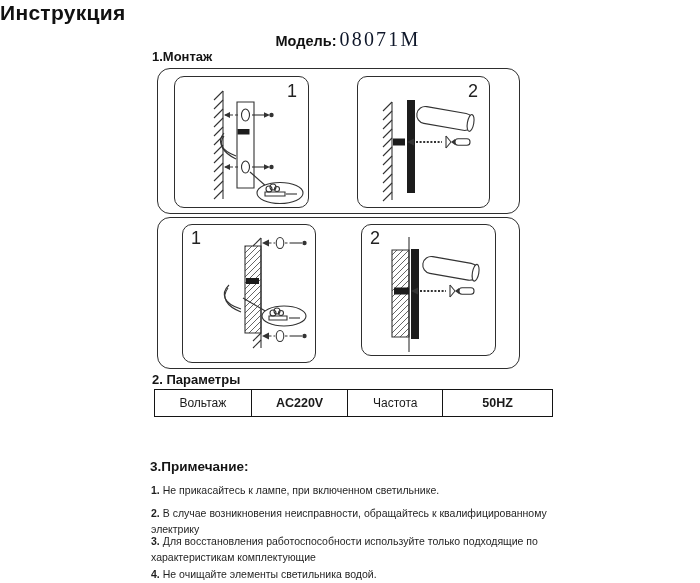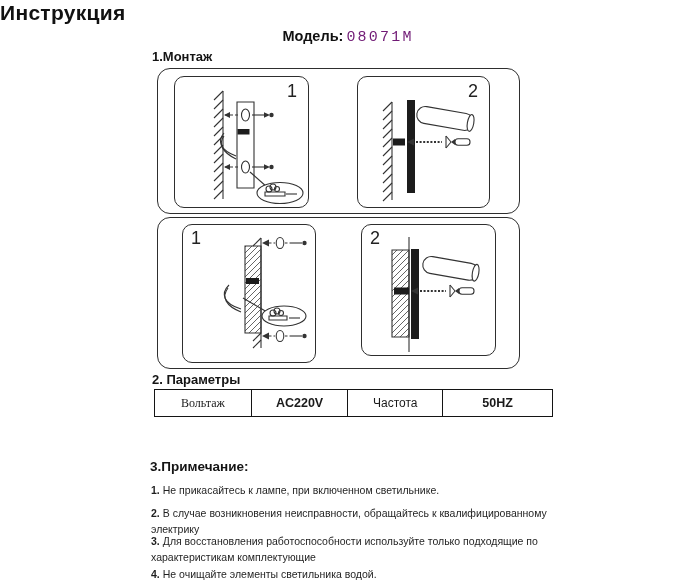--- a/index.html
+++ b/index.html
@@ -11,22 +11,22 @@
   .title{
     position:absolute;top:1px;left:0;width:696px;text-align:left;
     font-size:21px;font-weight:bold;letter-spacing:.3px;color:#111;
   }
   .model-row{
     position:absolute;top:28px;left:0;width:696px;
     display:flex;justify-content:center;align-items:baseline;
   }
   .model-label{font-size:14.5px;font-weight:bold;color:#111;}
   .model-value{
-    font-size:15px;margin-left:3px;letter-spacing:2.2px;color:#701a75;
-    font-family:Liberation Mono, monospace;
+    font-size:20px;margin-left:3px;letter-spacing:2.2px;color:#0f172a;
+    font-family:Liberation Serif, serif;
   }
   .sec-heading{position:absolute;font-weight:bold;color:#141414;}
   .h-montage{left:152px;top:49px;font-size:13px;}
   .h-params{left:152px;top:372px;font-size:13px;}
   .h-notes{left:150px;top:459px;font-size:13.5px;text-align:right;}
   .diagram-box{
     position:absolute;left:157px;width:361px;
     border:1.6px solid #2e2e2e;border-radius:13px;background:#fff;
   }
   .box1{top:68px;height:144px;}
@@ -48,21 +48,21 @@
     border-collapse:collapse;table-layout:fixed;
   }
   .params-table td{
     border:1.8px solid #141414;text-align:center;vertical-align:middle;
     font-size:12px;color:#1a1a1a;padding:0;
   }
   .params-table tr.r1 td{height:26px;}
   .params-table tr.r2 td{height:25px;}
   .params-table td.val{font-weight:bold;font-size:12.5px;}
   .params-table td.merged{text-align:left;padding-left:23px;}
-  .c1{width:95px;font-family:Liberation Serif, serif;} .c2{width:95px;} .c3{width:93px;} .c4{width:108px;}
+  .c1{width:95px;} .c2{width:95px;} .c3{width:93px;} .c4{width:108px;}
   .note{
     position:absolute;left:151px;width:400px;
     font-size:10.5px;line-height:16px;color:#1f1f1f;
   }
   .n1{top:482px;} .n2{top:505px;} .n3{top:533px;} .n4{top:566px;}
   .nnum{font-weight:bold;margin-right:3px;}
   svg line,svg path,svg rect,svg ellipse,svg circle,svg polyline{vector-effect:non-scaling-stroke;}
 </style>
 </head>
 <body>

